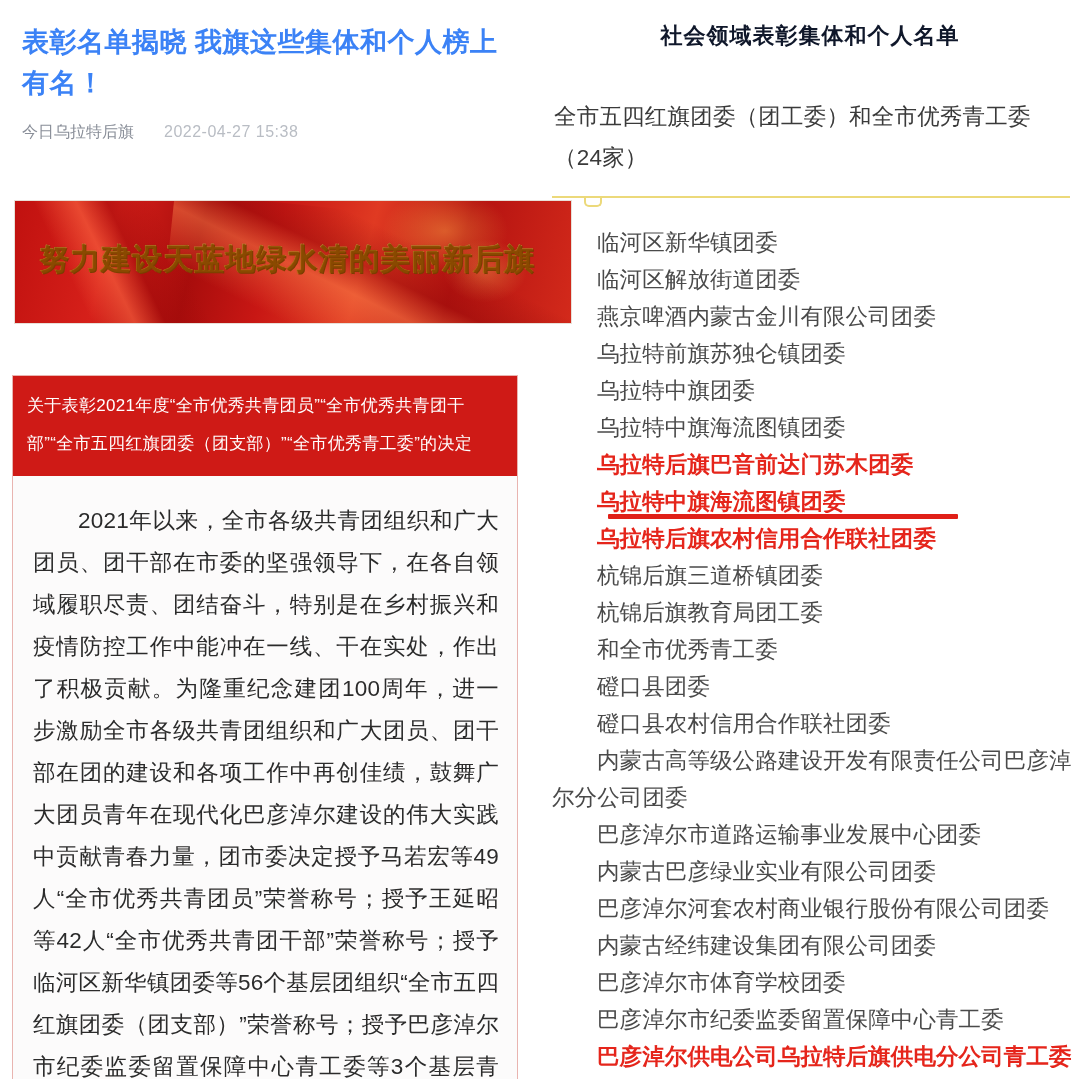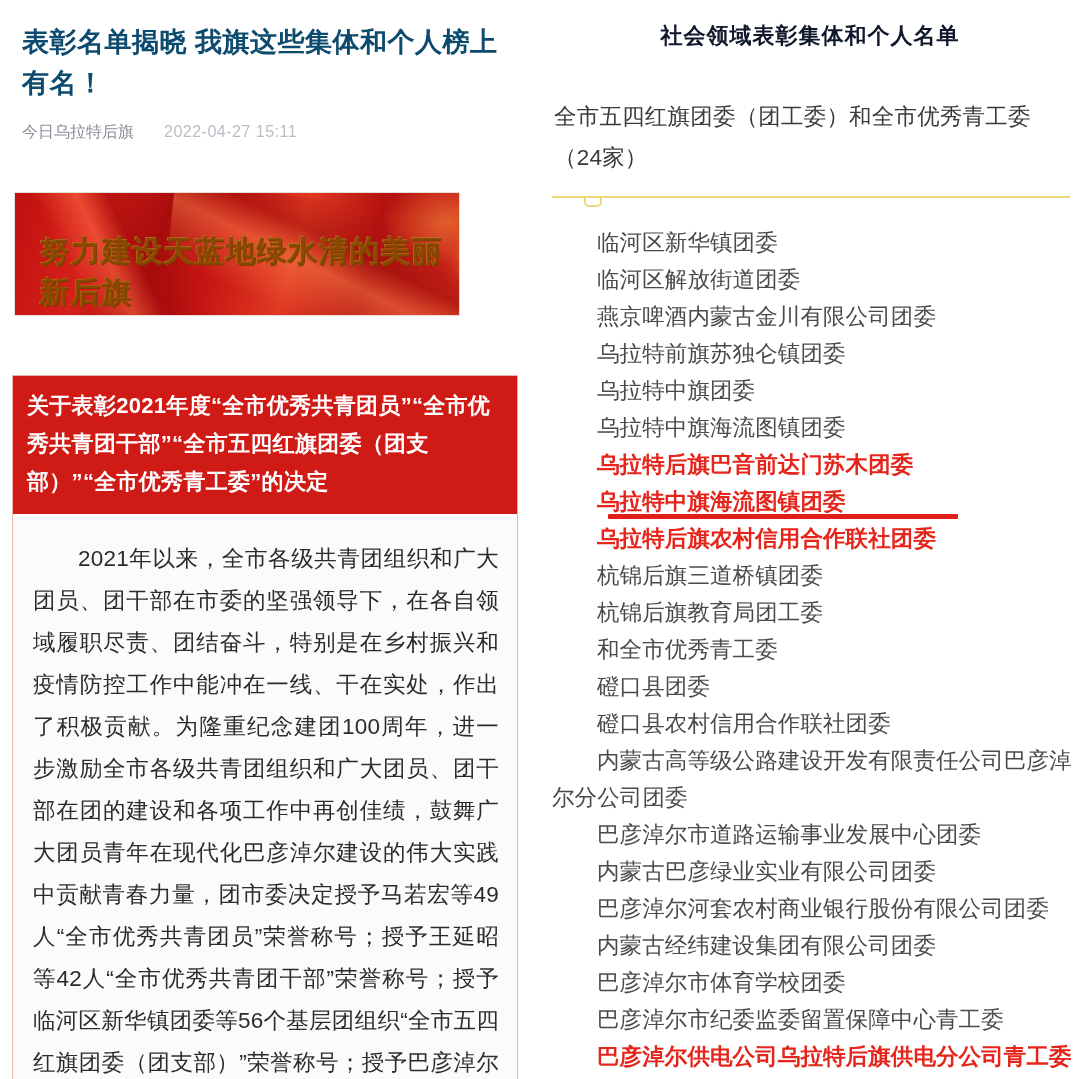--- a/index.html
+++ b/index.html
@@ -23,39 +23,39 @@
     width: 540px;
     height: 1079px;
     padding: 0;
   }
 
   .article-title {
     margin: 22px 24px 0 22px;
     font-size: 27px;
     line-height: 41px;
     font-weight: bold;
-    color: #0c4a6e;
+    color: #3b82f6;
     letter-spacing: 0.5px;
   }
 
   .byline {
     margin: 18px 0 0 22px;
     display: flex;
     align-items: baseline;
     gap: 30px;
     font-size: 16px;
   }
   .byline-source { color: #8a8f99; }
   .byline-time { color: #b9bdc4; letter-spacing: 0.5px; }
 
   
   .hero-banner {
     position: absolute;
-    left: 14px; top: 192px;
-    width: 446px; height: 124px;
+    left: 14px; top: 200px;
+    width: 558px; height: 124px;
     background:
       radial-gradient(ellipse 90px 60px at 430px 30px, rgba(255,170,70,0.45), rgba(255,140,40,0) 70%),
       radial-gradient(ellipse 60px 45px at 470px 70px, rgba(255,190,90,0.35), rgba(255,150,50,0) 70%),
       linear-gradient(105deg, #c0110f 0%, #d6201a 18%, #a80d0c 33%, #c81714 46%, #e03a22 62%, #b41210 78%, #d32a1b 100%);
     overflow: hidden;
     border: 1px solid #e8e0d8;
   }
   .hero-banner::before {
     content: "";
     position: absolute;
@@ -89,22 +89,22 @@
   .doc-card {
     position: absolute;
     left: 12px; top: 375px;
     width: 506px;
     border: 1px solid #e9b4b0;
     background: #fcfbfb;
   }
   .doc-head {
     background: #cf1a16;
     color: #ffffff;
-    font-size: 22px;
-    font-weight: bold;
+    font-size: 17px;
+    font-weight: normal;
     line-height: 38px;
     padding: 11px 14px 13px 14px;
     letter-spacing: 0.3px;
   }
   .doc-body {
     padding: 24px 18px 22px 20px;
     font-size: 22.5px;
     line-height: 42px;
     color: #2b2b2b;
     text-align: justify;
@@ -212,21 +212,21 @@
 <body>
 
 <div id="page">
 
   <div class="left-col">
 
     <h1 class="article-title">表彰名单揭晓 我旗这些集体和个人榜上有名！</h1>
 
     <div class="byline">
       <span class="byline-source">今日乌拉特后旗</span>
-      <span class="byline-time">2022-04-27 15:11</span>
+      <span class="byline-time">2022-04-27 15:38</span>
     </div>
 
     <div class="hero-banner">
       <div class="hero-text">努力建设天蓝地绿水清的美丽新后旗</div>
     </div>
 
     <div class="doc-card">
       <div class="doc-head">关于表彰2021年度“全市优秀共青团员”“全市优秀共青团干部”“全市五四红旗团委（团支部）”“全市优秀青工委”的决定</div>
       <div class="doc-body">2021年以来，全市各级共青团组织和广大团员、团干部在市委的坚强领导下，在各自领域履职尽责、团结奋斗，特别是在乡村振兴和疫情防控工作中能冲在一线、干在实处，作出了积极贡献。为隆重纪念建团100周年，进一步激励全市各级共青团组织和广大团员、团干部在团的建设和各项工作中再创佳绩，鼓舞广大团员青年在现代化巴彦淖尔建设的伟大实践中贡献青春力量，团市委决定授予马若宏等49人“全市优秀共青团员”荣誉称号；授予王延昭等42人“全市优秀共青团干部”荣誉称号；授予临河区新华镇团委等56个基层团组织“全市五四红旗团委（团支部）”荣誉称号；授予巴彦淖尔市纪委监委留置保障中心青工委等3个基层青年组织“全市优秀青工委”荣誉称号。</div>
     </div>

